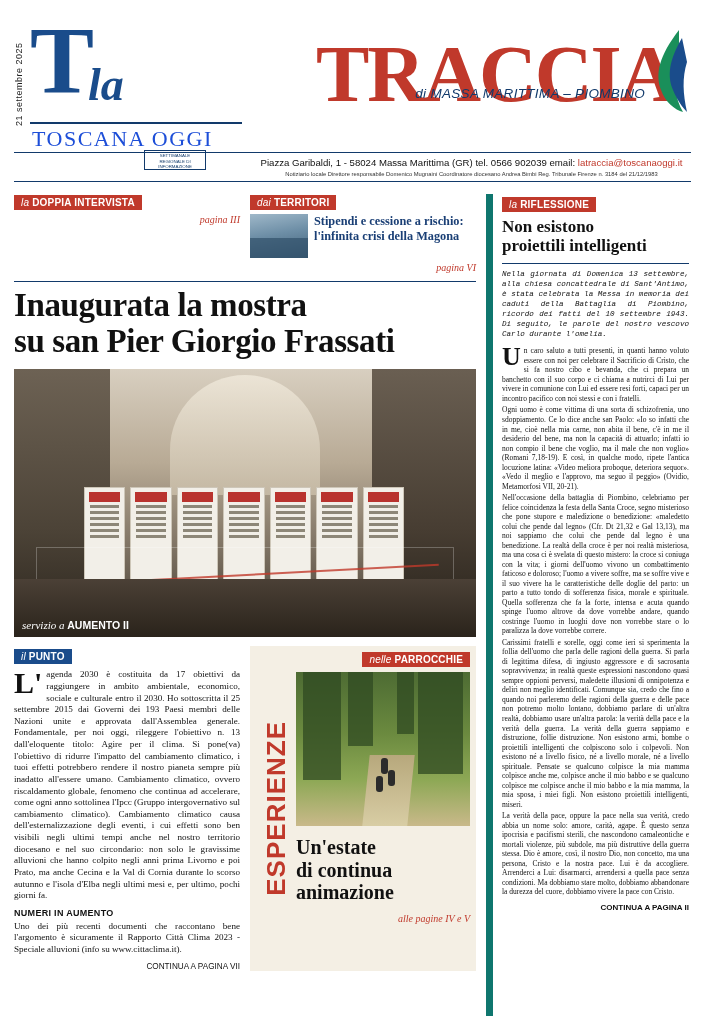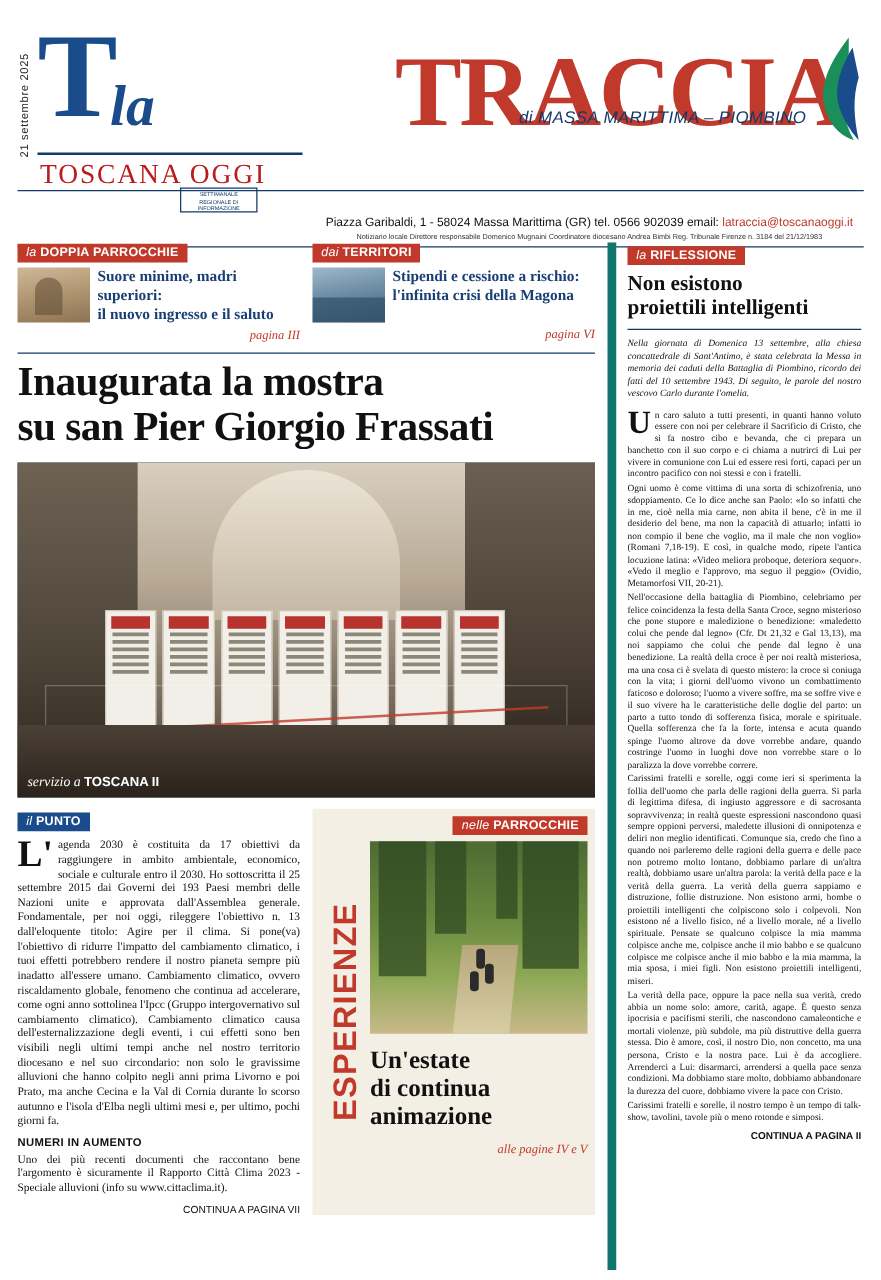--- a/index.html
+++ b/index.html
@@ -31,21 +31,21 @@
     position:absolute; left:4px; top:8px;
   }
   .logo-la {
     font-family:"Liberation Serif", serif;
     font-style:italic; font-size:46px; color:#1a4c8b;
     position:absolute; left:62px; top:48px; font-weight:700;
   }
   .logo-toscana {
     position:absolute; left:6px; top:116px;
     font-family:"Liberation Serif", serif;
-    font-size:22px; letter-spacing:1.5px; color:#b91c1c; font-weight:400;
+    font-size:22px; letter-spacing:1.5px; color:#1d4ed8; font-weight:400;
   }
   .logo-rule { position:absolute; left:4px; top:112px; width:212px; height:2px; background:#123a6b; }
   .logo-stamp {
     position:absolute; left:118px; top:140px; width:62px; height:20px;
     border:1px solid #123a6b; font-size:4.4px; color:#123a6b;
     font-family:"Liberation Sans", sans-serif; line-height:1.25;
     padding:2px 2px; text-align:center;
   }
   .traccia-wrap { position:relative; flex:1; }
   .traccia {
@@ -58,21 +58,21 @@
     position:absolute; right:46px; top:76px;
     font-family:"Liberation Sans", sans-serif;
     font-style:italic; font-size:13.5px; color:#123a6b; letter-spacing:.3px;
   }
   .flame { position:absolute; right:2px; top:18px; width:40px; height:86px; }
 
   
   .infobar { position:relative; margin-top:2px; height:34px; }
   .infobar .line1 {
     font-family:"Liberation Sans", sans-serif; font-size:9.6px; color:#111;
-    border-top:1.5px solid #123a6b; border-bottom:0px; padding-top:20px;
+    border-top:1.5px solid #123a6b; border-bottom:0px; padding-top:4px;
     text-align:center;
   }
   .mailaccent { color:#C0392B; }
   .infobar .line2 {
     font-family:"Liberation Sans", sans-serif; font-size:5.8px; color:#333;
     text-align:center; margin-top:3px; border-bottom:1.5px solid #123a6b; padding-bottom:4px;
   }
   .infoleft-pad { padding-left:238px; }
 
   
@@ -191,21 +191,21 @@
     color:#C0392B; text-align:right; margin-top:10px;
   }
 
   
   .rifl-head { margin-bottom:6px; }
   .rifl-title {
     font-family:"Liberation Serif", serif; font-weight:700; font-size:17px;
     line-height:1.1; color:#111; margin:4px 0 8px 0;
   }
   .rifl-standfirst {
-    font-family:Liberation Serif, serif; font-style:italic; font-size:7.6px;
+    font-family:Liberation Mono, monospace; font-style:italic; font-size:7.6px;
     line-height:1.3; text-align:justify; color:#111; margin-bottom:7px;
   }
   .rifl-body {
     font-family:"Liberation Serif", serif; font-size:7.5px; line-height:1.27;
     text-align:justify; color:#111;
   }
   .rifl-body p { margin:0 0 2px 0; }
   .rifl-body .dropcap { font-size:26px; line-height:.8; padding:1px 3px 0 0; }
   .rifl-cont {
     font-family:"Liberation Sans", sans-serif; font-weight:700; font-size:8px;
@@ -247,26 +247,21 @@
     <div class="line2 infoleft-pad">Notiziario locale Direttore responsabile Domenico Mugnaini Coordinatore diocesano Andrea Bimbi Reg. Tribunale Firenze n. 3184 del 21/12/1983</div>
   </div>
 
   <div class="grid">
 
     <div class="col-left">
 
       <div class="teasers">
         <div class="teaser">
           <div class="teaser-head">
-            <span class="tag"><span class="soft">la</span> <span>DOPPIA PARROCCHIE</span></span>
-          </div>
-          <div class="teaser-body">
-            <div class="thumb t1"></div>
-            <div class="teaser-title" style="white-space:pre-line">Suore minime, madri superiori:
-il nuovo ingresso e il saluto</div>
+            <span class="tag"><span class="soft">la</span> <span>DOPPIA INTERVISTA</span></span>
           </div>
           <div class="teaser-page">pagina III</div>
         </div>
 
         <div class="teaser">
           <div class="teaser-head">
             <span class="tag"><span class="soft">dai</span> <span>TERRITORI</span></span>
           </div>
           <div class="teaser-body">
             <div class="thumb t2"></div>
@@ -350,21 +345,21 @@
               <u></u>
               <u></u>
               <u></u>
             </div>
         </div>
         <div class="ph-rail"></div>
         <div class="ph-beam"></div>
         <div class="ph-floor"></div>
         <div class="ph-cred">
           <span>servizio a</span>
-          <b>TOSCANA II</b>
+          <b>AUMENTO II</b>
         </div>
       </div>
 
       <div class="lower">
 
         <div class="punto">
           <div class="punto-head">
             <span class="tag tag-blue"><span class="soft">il</span> <span>PUNTO</span></span>
           </div>
           <div class="punto-body">
@@ -413,19 +408,18 @@
 proiettili intelligenti</div>
       <div class="rule-thin"></div>
       <div class="rifl-standfirst">Nella giornata di Domenica 13 settembre, alla chiesa concattedrale di Sant'Antimo, è stata celebrata la Messa in memoria dei caduti della Battaglia di Piombino, ricordo dei fatti del 10 settembre 1943. Di seguito, le parole del nostro vescovo Carlo durante l'omelia.</div>
 
       <div class="rifl-body">
         <p><span class="dropcap">U</span><span>n caro saluto a tutti presenti, in quanti hanno voluto essere con noi per celebrare il Sacrificio di Cristo, che si fa nostro cibo e bevanda, che ci prepara un banchetto con il suo corpo e ci chiama a nutrirci di Lui per vivere in comunione con Lui ed essere resi forti, capaci per un incontro pacifico con noi stessi e con i fratelli.</span></p>
         <p>Ogni uomo è come vittima di una sorta di schizofrenia, uno sdoppiamento. Ce lo dice anche san Paolo: «Io so infatti che in me, cioè nella mia carne, non abita il bene, c'è in me il desiderio del bene, ma non la capacità di attuarlo; infatti io non compio il bene che voglio, ma il male che non voglio» (Romani 7,18-19). E così, in qualche modo, ripete l'antica locuzione latina: «Video meliora proboque, deteriora sequor». «Vedo il meglio e l'approvo, ma seguo il peggio» (Ovidio, Metamorfosi VII, 20-21).</p>
         <p>Nell'occasione della battaglia di Piombino, celebriamo per felice coincidenza la festa della Santa Croce, segno misterioso che pone stupore e maledizione o benedizione: «maledetto colui che pende dal legno» (Cfr. Dt 21,32 e Gal 13,13), ma noi sappiamo che colui che pende dal legno è una benedizione. La realtà della croce è per noi realtà misteriosa, ma una cosa ci è svelata di questo mistero: la croce si coniuga con la vita; i giorni dell'uomo vivono un combattimento faticoso e doloroso; l'uomo a vivere soffre, ma se soffre vive e il suo vivere ha le caratteristiche delle doglie del parto: un parto a tutto tondo di sofferenza fisica, morale e spirituale. Quella sofferenza che fa la forte, intensa e acuta quando spinge l'uomo altrove da dove vorrebbe andare, quando costringe l'uomo in luoghi dove non vorrebbe stare o lo paralizza la dove vorrebbe correre.</p>
         <p>Carissimi fratelli e sorelle, oggi come ieri si sperimenta la follia dell'uomo che parla delle ragioni della guerra. Si parla di legittima difesa, di ingiusto aggressore e di sacrosanta sopravvivenza; in realtà queste espressioni nascondono quasi sempre oppioni perversi, maledette illusioni di onnipotenza e deliri non meglio identificati. Comunque sia, credo che fino a quando noi parleremo delle ragioni della guerra e delle pace non potremo molto lontano, dobbiamo parlare di un'altra realtà, dobbiamo usare un'altra parola: la verità della pace e la verità della guerra. La verità della guerra sappiamo e distruzione, follie distruzione. Non esistono armi, bombe o proiettili intelligenti che colpiscono solo i colpevoli. Non esistono né a livello fisico, né a livello morale, né a livello spirituale. Pensate se qualcuno colpisce la mia mamma colpisce anche me, colpisce anche il mio babbo e se qualcuno colpisce me colpisce anche il mio babbo e la mia mamma, la mia sposa, i miei figli. Non esistono proiettili intelligenti, miseri.</p>
         <p>La verità della pace, oppure la pace nella sua verità, credo abbia un nome solo: amore, carità, agape. È questo senza ipocrisia e pacifismi sterili, che nascondono camaleontiche e mortali violenze, più subdole, ma più distruttive della guerra stessa. Dio è amore, così, il nostro Dio, non concetto, ma una persona, Cristo e la nostra pace. Lui è da accogliere. Arrenderci a Lui: disarmarci, arrendersi a quella pace senza condizioni. Ma dobbiamo stare molto, dobbiamo abbandonare la durezza del cuore, dobbiamo vivere la pace con Cristo.</p>
-        <p>Carissimi fratelli e sorelle, il nostro tempo è un tempo di talk-show, tavolini, tavole più o meno rotonde e simposi.</p>
       </div>
       <div class="rifl-cont">CONTINUA A PAGINA II</div>
     </div>
 
   </div>
 </div>
 
 </body></html>

